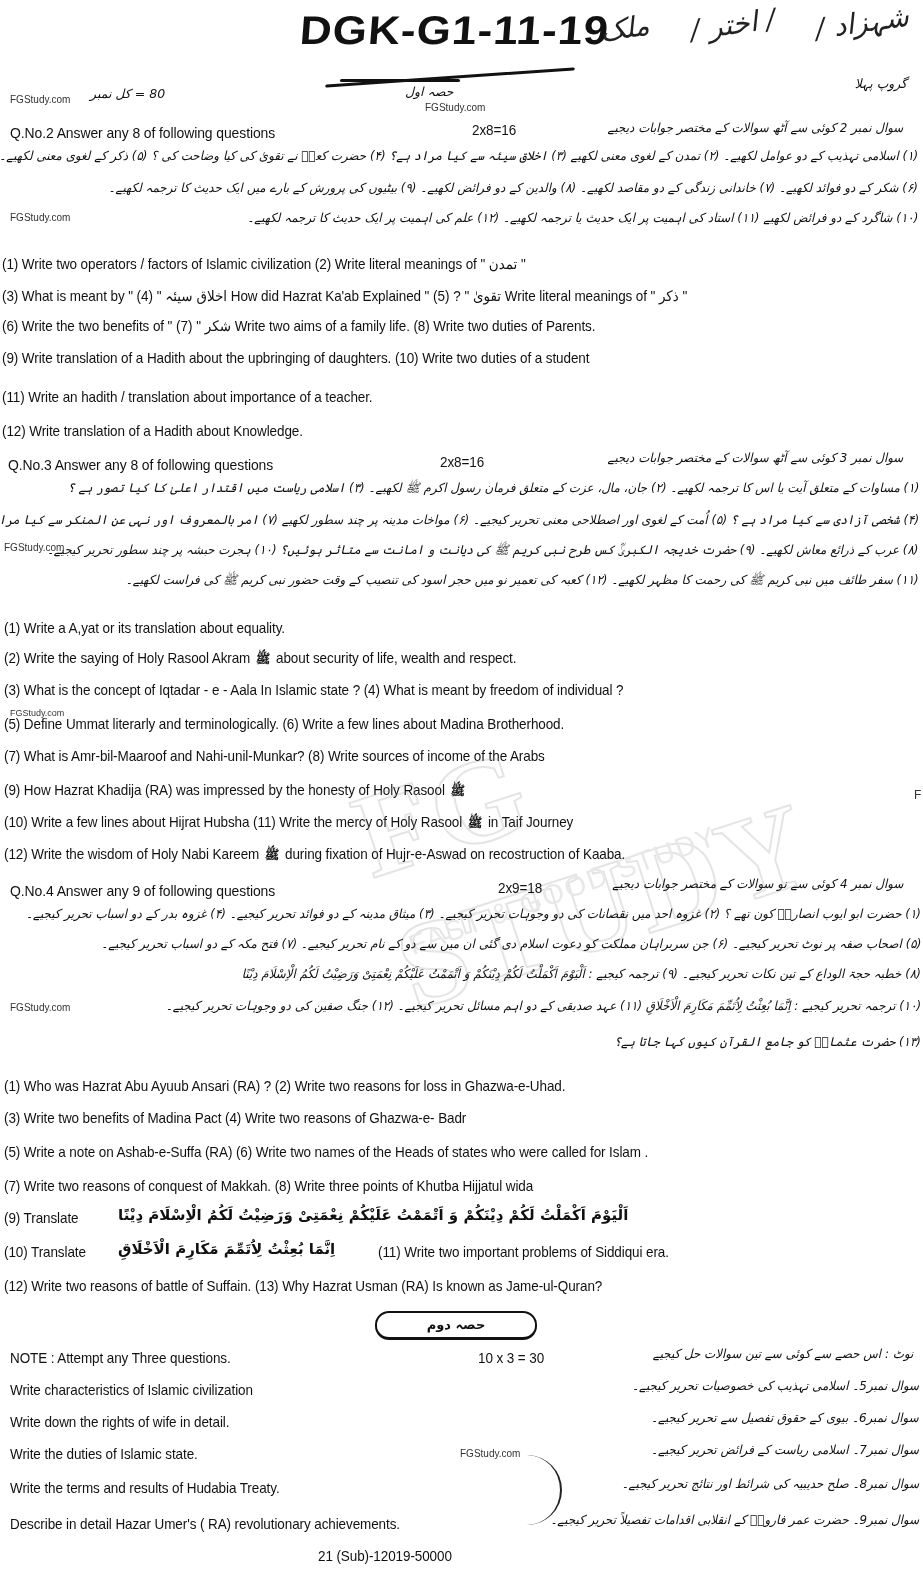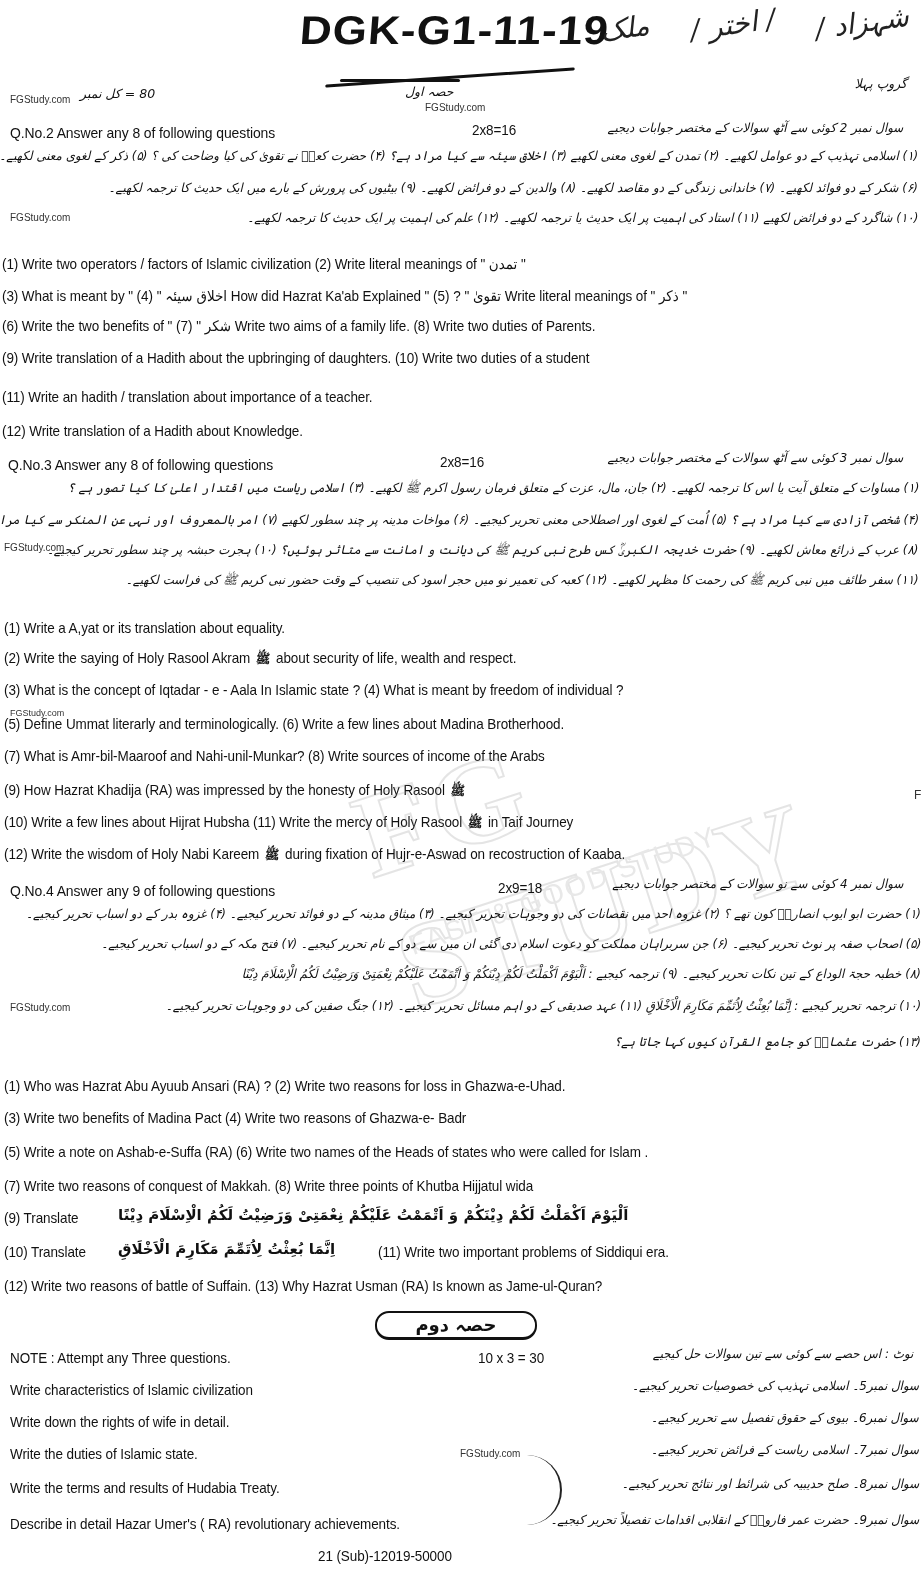--- a/index.html
+++ b/index.html
@@ -14,21 +14,21 @@
   .code {
     font-family: "Liberation Sans", sans-serif; font-weight: 900; font-size: 40px;
     letter-spacing: 1px; transform: scaleX(1.1) skewX(-4deg); transform-origin: left center;
   }
   .sig { font-family: "DejaVu Serif", serif; font-style: italic; font-size: 28px; color: #222; transform: rotate(-8deg); }
   .qhead { font-size: 15px; }
   .marks { font-size: 14.5px; }
   .box2 {
     position: absolute; left: 375px; top: 1311px; width: 158px; height: 24px;
     border: 2px solid #111; border-bottom-width: 3px; border-radius: 14px;
-    text-align: center; font-family: "DejaVu Sans", sans-serif; font-weight: bold; font-size: 18px; line-height: 24px;
+    text-align: center; font-family: "DejaVu Sans", sans-serif; font-weight: bold; font-size: 13px; line-height: 24px;
   }
   .underline-stroke { position: absolute; left: 325px; top: 76px; width: 250px; height: 3px; background: #111; transform: rotate(-4deg); border-radius: 2px; }
   .underline-stroke2 { position: absolute; left: 340px; top: 79px; width: 120px; height: 3px; background: #111; border-radius: 2px; }
   .watermark {
     position: absolute; left: 330px; top: 640px; width: 480px; height: 280px; pointer-events: none;
     opacity: 0.22;
   }
   .wm-big { position: absolute; font-family: "Liberation Serif", serif; font-weight: bold; font-size: 120px; color: transparent; -webkit-text-stroke: 2px #888; transform: rotate(-18deg); left: 40px; top: 60px; letter-spacing: 4px; }
   .wm-arc { position: absolute; font-family: "Liberation Sans", sans-serif; font-size: 28px; color: #999; transform: rotate(-20deg); left: 70px; top: 235px; letter-spacing: 2px; }
   .handmark { position: absolute; left: 520px; top: 1455px; width: 40px; height: 70px; border-right: 2px solid #222; border-radius: 0 40px 40px 0; }
@@ -41,21 +41,21 @@
 
 <div class="abs code" style="left:300px; top:8px;">DGK-G1-11-19</div>
 <div class="underline-stroke"></div>
 <div class="underline-stroke2"></div>
 <div class="abs sig" style="left:600px; top:12px;">ملک</div>
 <div class="abs sig" style="left:690px; top:8px;">/ اختر /</div>
 <div class="abs sig" style="left:815px; top:6px;">/ شہزاد</div>
 
 <div class="abs ur" style="right:16px; top:76px; font-size:13px;">گروپ پہلا</div>
 <div class="abs wm-small" style="left:10px; top:94px;">FGStudy.com</div>
-<div class="abs ur" style="left:80px; top:86px; direction:rtl; transform:none;">80 = کل نمبر</div>
+<div class="abs ur" style="left:90px; top:86px; direction:rtl; transform:none;">80 = کل نمبر</div>
 <div class="abs ur" style="left:405px; top:84px; transform:none;">حصہ اول</div>
 <div class="abs wm-small" style="left:425px; top:102px;">FGStudy.com</div>
 
 <div class="abs en qhead" style="left:10px; top:124px;">Q.No.2   Answer any 8 of following questions</div>
 <div class="abs en marks" style="left:472px; top:122px;">2x8=16</div>
 <div class="abs ur" style="right:20px; top:120px;">سوال نمبر 2   کوئی سے آٹھ سوالات کے مختصر جوابات دیجیے</div>
 <div class="abs ur" style="right:5px; top:148px;">(۱) اسلامی تہذیب کے دو عوامل لکھیے۔  (۲) تمدن کے لغوی معنی لکھیے  (۳)  اخلاق سیئہ سے کیا مراد ہے؟  (۴) حضرت کعبؓ نے  تقویٰ کی کیا وضاحت کی ؟  (۵) ذکر کے لغوی معنی لکھیے۔</div>
 <div class="abs ur" style="right:5px; top:180px;">(۶) شکر کے دو فوائد لکھیے۔  (۷) خاندانی زندگی کے دو مقاصد لکھیے۔  (۸) والدین کے دو فرائض لکھیے۔  (۹) بیٹیوں کی پرورش کے بارے میں ایک حدیث کا ترجمہ لکھیے۔</div>
 <div class="abs wm-small" style="left:10px; top:212px;">FGStudy.com</div>
 <div class="abs ur" style="right:5px; top:210px;">(۱۰) شاگرد کے دو فرائض لکھیے  (۱۱) استاد کی اہمیت پر ایک حدیث یا ترجمہ لکھیے۔  (۱۲) علم کی اہمیت پر ایک حدیث کا ترجمہ لکھیے۔</div>

